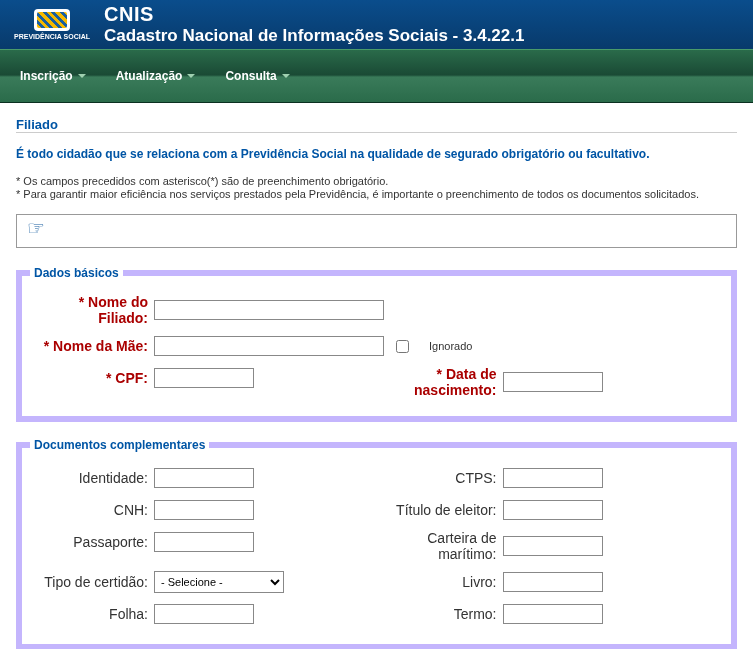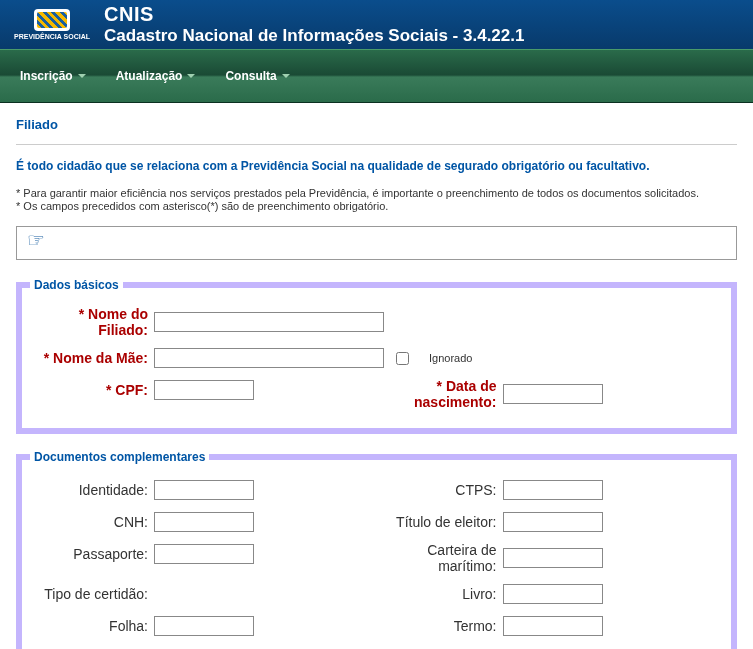--- a/index.html
+++ b/index.html
@@ -47,21 +47,21 @@
   }
   .menubar .arrow {
     width: 0; height: 0;
     border-left: 4px solid transparent; border-right: 4px solid transparent;
     border-top: 4px solid #9fd0b0;
   }
   
   .content { padding: 14px 16px; }
   .page-head {
     color: #0055a5; font-weight: bold; font-size: 13px;
-    border-bottom: 1px solid #ccc; padding-bottom: 12px; margin-bottom: 14px;
+    border-bottom: 1px solid #ccc; padding-bottom: 0; margin-bottom: 14px;
   }
   .intro {
     color: #0055a5; font-weight: bold; font-size: 12px;
     margin-bottom: 14px;
   }
   .notes { color: #333; font-size: 11px; margin-bottom: 14px; }
   .notes div { margin-bottom: 1px; }
   
   .alert {
     border: 1px solid #999; padding: 8px 10px; margin-bottom: 18px;
@@ -142,22 +142,22 @@
   </div>
 </div>
 
 <div class="content">
 
   <div class="page-head">Filiado</div>
 
   <div class="intro">É todo cidadão que se relaciona com a Previdência Social na qualidade de segurado obrigatório ou facultativo.</div>
 
   <div class="notes">
+    <div>* Os campos precedidos com asterisco(*) são de preenchimento obrigatório.</div>
     <div>* Para garantir maior eficiência nos serviços prestados pela Previdência, é importante o preenchimento de todos os documentos solicitados.</div>
-    <div>* Os campos precedidos com asterisco(*) são de preenchimento obrigatório.</div>
   </div>
 
   <div class="alert">
     <span class="hand-icon"></span>
   </div>
 
   <fieldset>
     <legend>Dados básicos</legend>
 
     <div class="row">
@@ -233,20 +233,23 @@
           <div class="lbl">Carteira de marítimo:</div>
           <input type="text" class="w-med" style="">
         </div>
       </div>
     </div>
 
     <div class="two-col">
       <div class="col-left">
         <div class="row">
           <div class="lbl">Tipo de certidão:</div>
+          <select class="w-sel">
+            <option>- Selecione -</option>
+          </select>
         </div>
       </div>
       <div class="col-right">
         <div class="row">
           <div class="lbl">Livro:</div>
           <input type="text" class="w-med" style="">
         </div>
       </div>
     </div>
 

